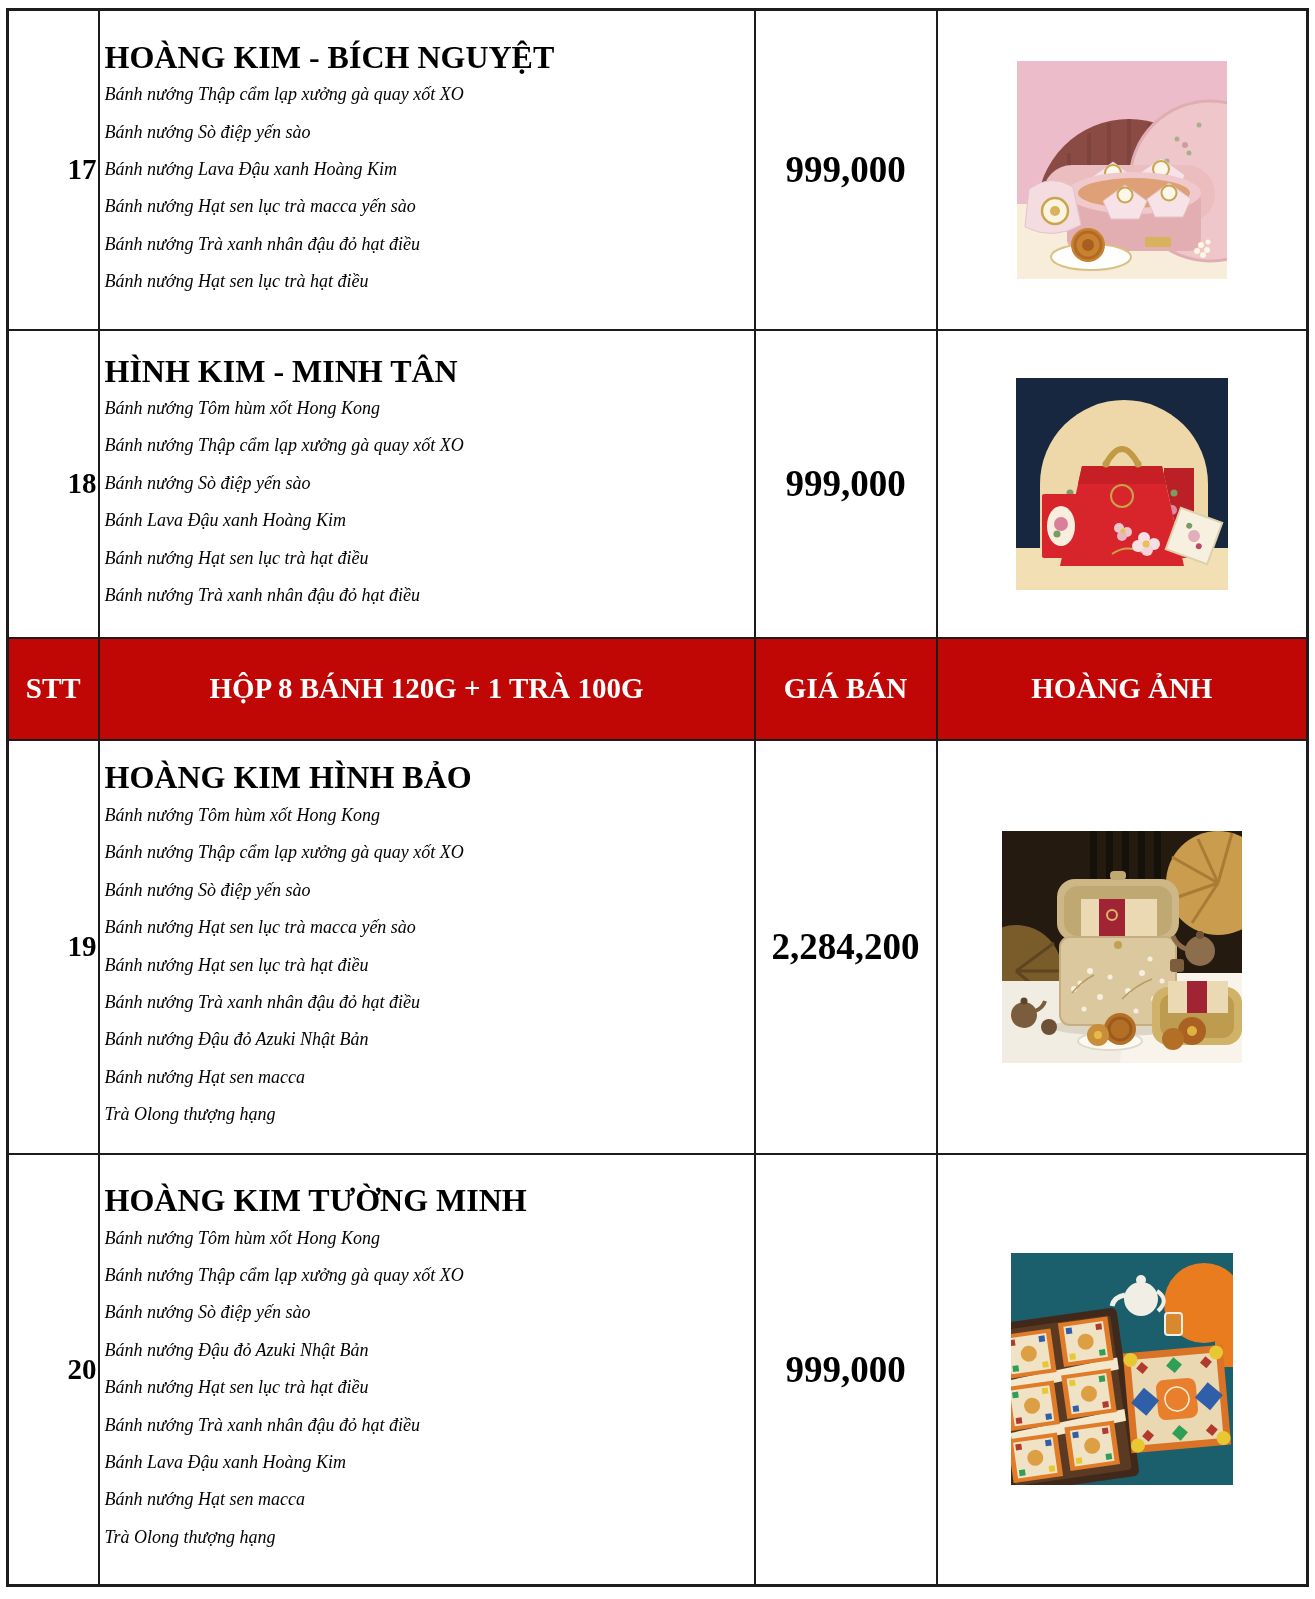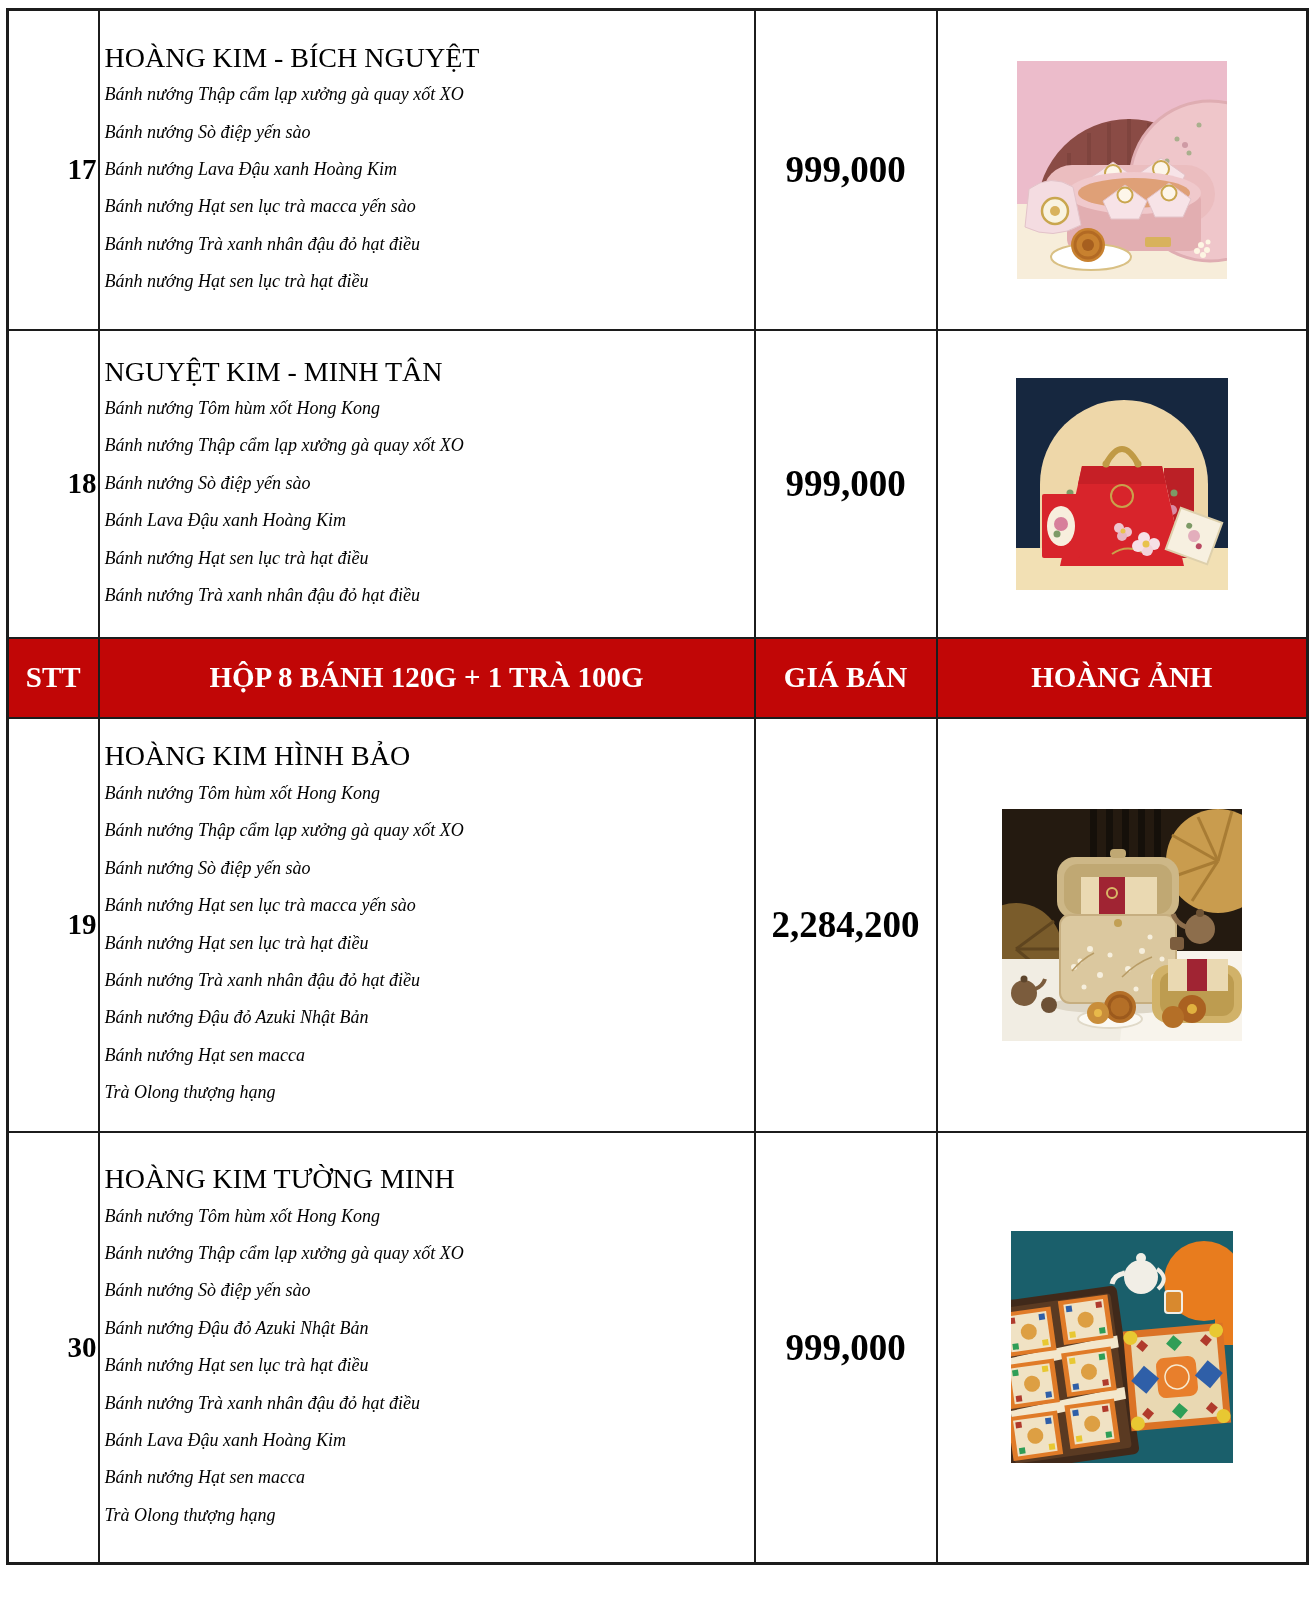--- a/index.html
+++ b/index.html
@@ -6,21 +6,21 @@
   body{font-family:"Liberation Serif","DejaVu Serif",serif;color:#000;}
   .sheet{position:relative;width:1315px;height:1599px;background:#fff;}
   table.price-table{
     position:absolute;left:6px;top:8px;width:1300px;
     border-collapse:collapse;table-layout:fixed;
     border:3px solid #1c1c1c;
   }
   td{border:2px solid #1c1c1c;overflow:hidden;}
   td.stt{ text-align:right;vertical-align:middle;font-weight:bold;font-size:29px;}
   td.desc{ vertical-align:middle;padding:2px 6px 2px 5px;}
-  .pname{font-weight:normal;font-size:28px;line-height:37.4px;white-space:nowrap;}
+  .pname{font-weight:bold;font-size:32px;line-height:37.4px;white-space:nowrap;}
   .pitem{font-size:18px;line-height:37.4px;white-space:nowrap;font-style:italic;}
   td.price{text-align:center;vertical-align:middle;font-weight:bold;font-size:37px;}
   td.photo{vertical-align:middle;text-align:center;}
   tr.section-header td{
     background:#c10606;color:#fff;font-weight:bold;font-size:29px;
     text-align:center;vertical-align:middle;white-space:nowrap;
   }
   svg{display:block;margin:0 auto;}
 </style>
 </head>
@@ -107,21 +107,21 @@
           <circle cx="186" cy="194" r="3"></circle>
                 <circle cx="191" cy="181" r="2.5"></circle>
         </g>
       </svg>
     </td>
   </tr>
 
   <tr style="height:308px">
     <td class="stt">18</td>
     <td class="desc">
-      <div class="pname">NGUYỆT KIM - MINH TÂN</div>
+      <div class="pname">HÌNH KIM - MINH TÂN</div>
       <div class="pitem">Bánh nướng Tôm hùm xốt Hong Kong</div>
       <div class="pitem">Bánh nướng Thập cẩm lạp xưởng gà quay xốt XO</div>
       <div class="pitem">Bánh nướng Sò điệp yến sào</div>
       <div class="pitem">Bánh Lava Đậu xanh Hoàng Kim</div>
       <div class="pitem">Bánh nướng Hạt sen lục trà hạt điều</div>
       <div class="pitem">Bánh nướng Trà xanh nhân đậu đỏ hạt điều</div>
     </td>
     <td class="price">999,000</td>
     <td class="photo">
       <svg viewBox="0 0 212 212" width="212" height="212">
@@ -166,21 +166,21 @@
         <g transform="rotate(20 178 158)">
           <rect x="156" y="136" width="44" height="44" fill="#f7f0e0" stroke="#ded0ac" stroke-width="2"></rect>
           <circle cx="178" cy="158" r="6" fill="#e3aebc"></circle>
                 <circle cx="186" cy="166" r="3" fill="#b94a63"></circle>
           <circle cx="170" cy="150" r="3" fill="#7d9a66"></circle>
         </g>
       </svg>
     </td>
   </tr>
 
-  <tr class="section-header" style="height:80px">
+  <tr class="section-header" style="height:102px">
     <td>STT</td>
     <td>HỘP 8 BÁNH 120G + 1 TRÀ 100G</td>
     <td>GIÁ BÁN</td>
     <td>HOÀNG ẢNH</td>
   </tr>
 
   <tr style="height:414px">
     <td class="stt">19</td>
     <td class="desc">
       <div class="pname">HOÀNG KIM HÌNH BẢO</div>
@@ -266,21 +266,21 @@
         <circle cx="96" cy="204" r="11" fill="#c98e3a"></circle>
               <circle cx="96" cy="204" r="4" fill="#e8b94a"></circle>
         <circle cx="190" cy="200" r="14" fill="#aa6121"></circle>
               <circle cx="171" cy="208" r="11" fill="#b46f27"></circle>
         <circle cx="190" cy="200" r="5" fill="#e0b13f"></circle>
       </svg>
     </td>
   </tr>
 
   <tr style="height:432px">
-    <td class="stt">30</td>
+    <td class="stt">20</td>
     <td class="desc">
       <div class="pname">HOÀNG KIM TƯỜNG MINH</div>
       <div class="pitem">Bánh nướng Tôm hùm xốt Hong Kong</div>
       <div class="pitem">Bánh nướng Thập cẩm lạp xưởng gà quay xốt XO</div>
       <div class="pitem">Bánh nướng Sò điệp yến sào</div>
       <div class="pitem">Bánh nướng Đậu đỏ Azuki Nhật Bản</div>
       <div class="pitem">Bánh nướng Hạt sen lục trà hạt điều</div>
       <div class="pitem">Bánh nướng Trà xanh nhân đậu đỏ hạt điều</div>
       <div class="pitem">Bánh Lava Đậu xanh Hoàng Kim</div>
       <div class="pitem">Bánh nướng Hạt sen macca</div>

